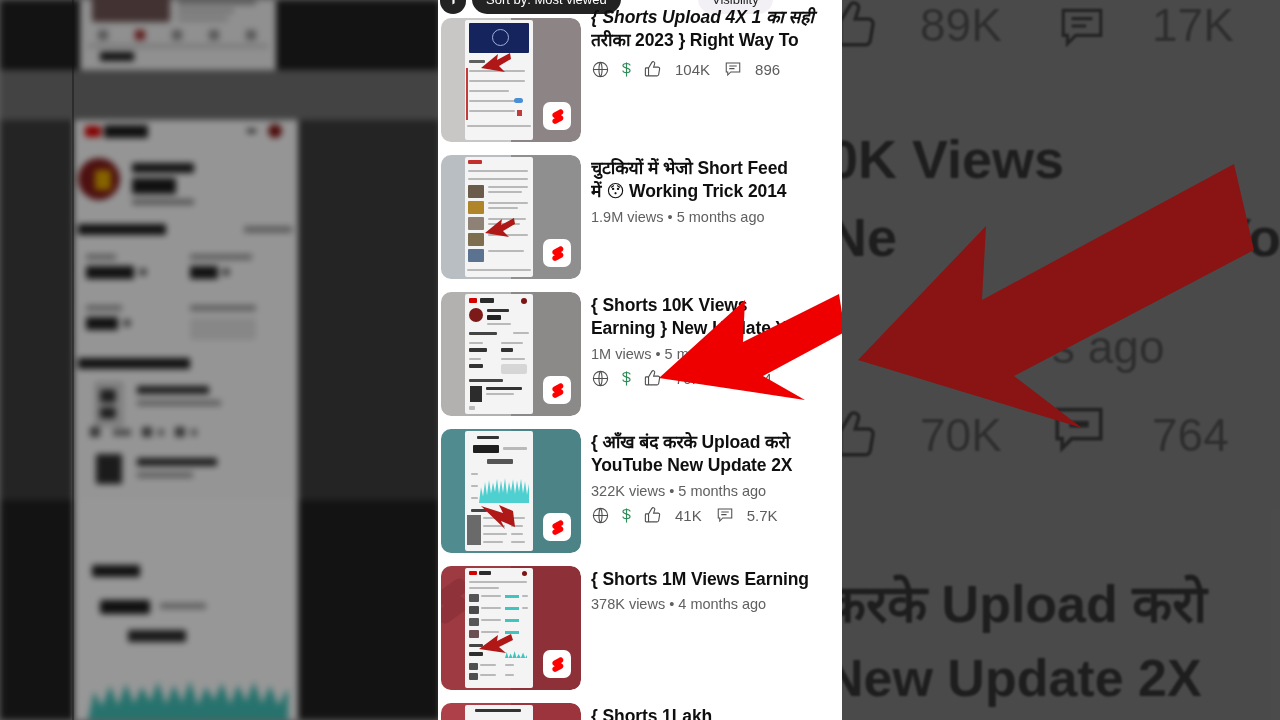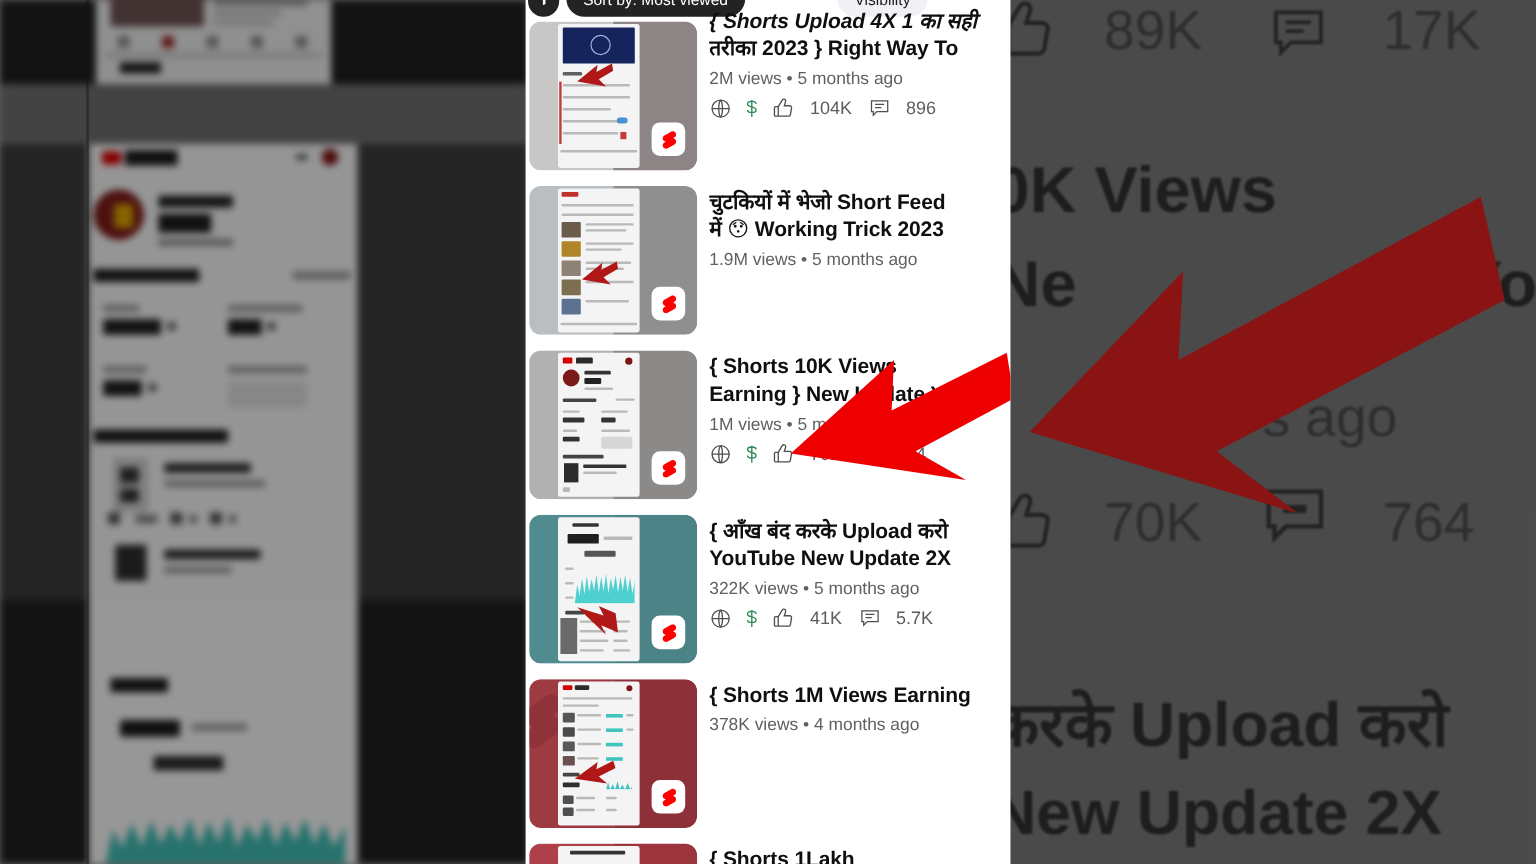--- a/index.html
+++ b/index.html
@@ -234,25 +234,20 @@
           </svg>
           <div class="shorts-badge">
             <svg viewBox="0 0 24 24">
               <path d="M14.5 2.4 6.6 6.8c-2.6 1.5-2.6 5.2 0 6.7l1.6.9-1.6.9c-2.6 1.5-2.6 5.2 0 6.7 1.2.7 2.7.7 3.9 0l7.9-4.4c2.6-1.5 2.6-5.2 0-6.7l-1.6-.9 1.6-.9c2.6-1.5 2.6-5.2 0-6.7-1.2-.7-2.7-.7-3.9 0z" fill="#ff0000"></path>
             </svg>
           </div>
         </div>
         <div class="meta">
           <div class="vtitle" style="margin-top:-14px;font-style:italic;">{ Shorts Upload 4X 1 का सही</div>
           <div class="vtitle">तरीका 2023 } Right Way To</div>
-          <div class="vstats">
-            <span>2M views</span>
-            <span>•</span>
-            <span>5 months ago</span>
-          </div>
           <div class="icons">
             <span class="ic">
               <svg width="19" height="19" viewBox="0 0 24 24" fill="none" stroke="#4f4f4f" stroke-width="1.4">
                 <circle cx="12" cy="12" r="9"></circle>
                   <path d="M3 12h18M12 3c2.6 3 2.6 15 0 18M12 3c-2.6 3-2.6 15 0 18"></path>
               </svg>
             </span>
             <span class="ic">
               <svg width="17" height="19" viewBox="0 0 24 24" fill="none" stroke="#2e8b57" stroke-width="1.6">
                 <path d="M12 2v20"></path>
@@ -303,21 +298,21 @@
             <path d="M0 16 L17 2 L16 8 L29 1 L30 7 L18 14 L24 20 Z" fill="#b01818"></path>
           </svg>
           <div class="shorts-badge">
             <svg viewBox="0 0 24 24">
               <path d="M14.5 2.4 6.6 6.8c-2.6 1.5-2.6 5.2 0 6.7l1.6.9-1.6.9c-2.6 1.5-2.6 5.2 0 6.7 1.2.7 2.7.7 3.9 0l7.9-4.4c2.6-1.5 2.6-5.2 0-6.7l-1.6-.9 1.6-.9c2.6-1.5 2.6-5.2 0-6.7-1.2-.7-2.7-.7-3.9 0z" fill="#ff0000"></path>
             </svg>
           </div>
         </div>
         <div class="meta">
           <div class="vtitle">चुटकियों में भेजो Short Feed</div>
-          <div class="vtitle">में 😯 Working Trick 2023</div>
+          <div class="vtitle">में 😯 Working Trick 2014</div>
           <div class="vstats">
             <span>1.9M views</span>
             <span>•</span>
             <span>5 months ago</span>
           </div>
         </div>
       </div>
 
       <div class="row">
         <div class="thumb">

